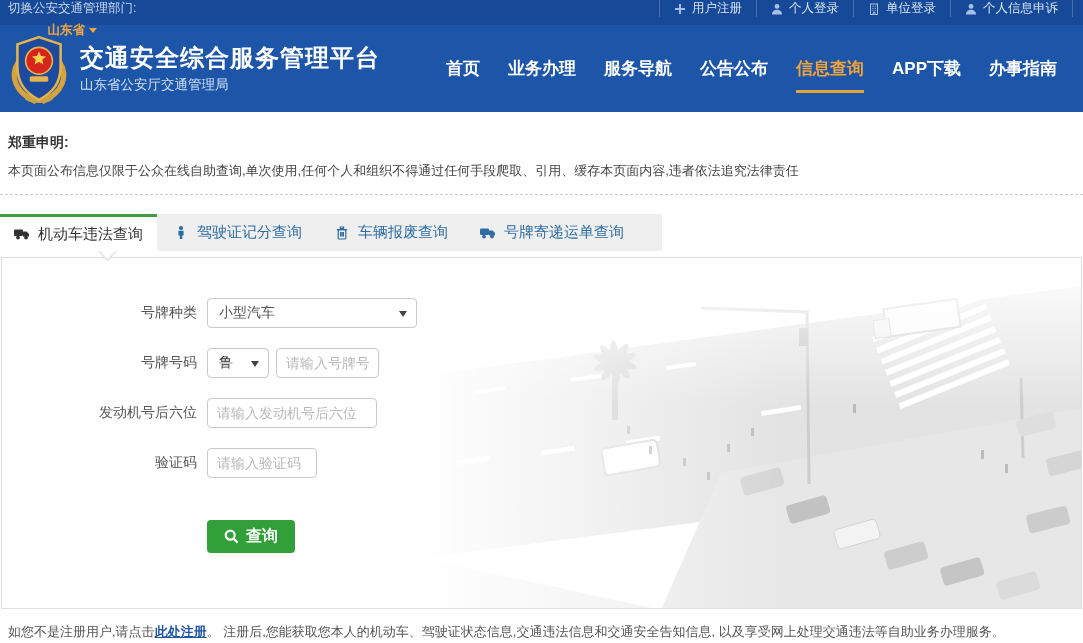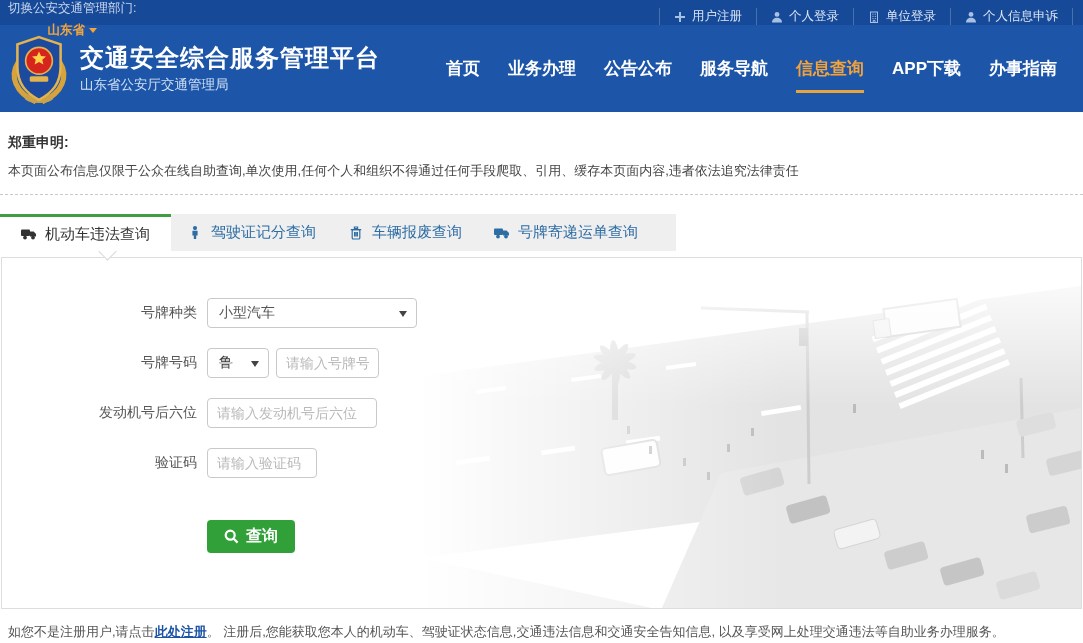--- a/index.html
+++ b/index.html
@@ -9,21 +9,21 @@
     background:#fff; color:#333;
   }
   
   .topbar {
     height:25px; background:#164a99; color:#c9d6ec; font-size:12.5px;
     display:flex; justify-content:space-between; align-items:stretch; padding-left:8px;
   }
   .topbar-left { display:flex; align-items:center; gap:5px;flex-direction:column; }
   .region { color:#f2a53c; font-weight:bold; cursor:pointer; display:flex; align-items:center; gap:4px; }
   .caret-orange { width:0; height:0; border-left:4px solid transparent; border-right:4px solid transparent; border-top:5px solid #f2a53c; display:inline-block; }
-  .topbar-right { display:flex; align-items:flex-end; }
+  .topbar-right { display:flex; align-items:flex-start; }
   .toplink {
     display:flex; align-items:center; gap:6px; padding:0 14px; cursor:pointer;
     border-left:1px solid rgba(255,255,255,.22); color:#dbe5f4;
   }
   .toplink:last-child { border-right:1px solid rgba(255,255,255,.22); margin-right:10px; }
   .toplink svg { width:12px; height:12px; }
   
   .header {
     height:87px; background:#1d55a8; display:flex; align-items:center; padding:0 12px 0 8px;
   }
@@ -41,21 +41,21 @@
     content:""; position:absolute; left:50%; transform:translateX(-50%);
     bottom:19px; width:68px; height:3px; background:#e8a33d;
   }
   
   .statement { padding:18px 8px 14px; border-bottom:1px dashed #c9c9c9; }
   .statement-title { font-size:14px; font-weight:bold; color:#333; margin:4px 0 10px; }
   .statement-body { font-size:13px; color:#454545; }
   
   .tabs { display:flex; margin-top:19px; height:37px; position:relative; }
   .tab-active {
-    width:171px; background:#fff; border-top:3px solid #3f9e42;
+    width:157px; background:#fff; border-top:3px solid #3f9e42;
     display:flex; align-items:center; justify-content:center; gap:8px;
     color:#333; font-size:15px; cursor:default;
   }
   .tabs-rest { display:flex; align-items:flex-end; background:#efefef; padding-right:22px; }
   .tab-inactive {
     display:flex; align-items:center; gap:8px; padding:0 16px; height:100%;
     color:#2e6da4; font-size:15px; cursor:pointer; white-space:nowrap;
   }
   .tab-icon { width:16px; height:14px; flex:none; }
   .notch {
@@ -153,22 +153,22 @@
     <path d="M30 18 l2 4.4 4.8 .4 -3.6 3.2 1.1 4.7 -4.3 -2.5 -4.3 2.5 1.1 -4.7 -3.6 -3.2 4.8 -.4 Z" fill="#ffd24a"></path>
     <rect x="21" y="42" width="18" height="5.5" rx="1.5" fill="#e3b34f"></rect>
   </svg>
   <div class="title-block">
     <div class="site-title">交通安全综合服务管理平台</div>
     <div class="site-sub">山东省公安厅交通管理局</div>
   </div>
   <div class="nav">
     <span class="nav-item">首页</span>
     <span class="nav-item">业务办理</span>
+    <span class="nav-item">服务导航</span>
     <span class="nav-item">公告公布</span>
-    <span class="nav-item">服务导航</span>
     <span class="nav-item active">信息查询</span>
     <span class="nav-item">APP下载</span>
     <span class="nav-item">办事指南</span>
   </div>
 </div>
 
 <div class="statement">
   <div class="statement-title">郑重申明:</div>
   <div class="statement-body">本页面公布信息仅限于公众在线自助查询,单次使用,任何个人和组织不得通过任何手段爬取、引用、缓存本页面内容,违者依法追究法律责任</div>
 </div>

